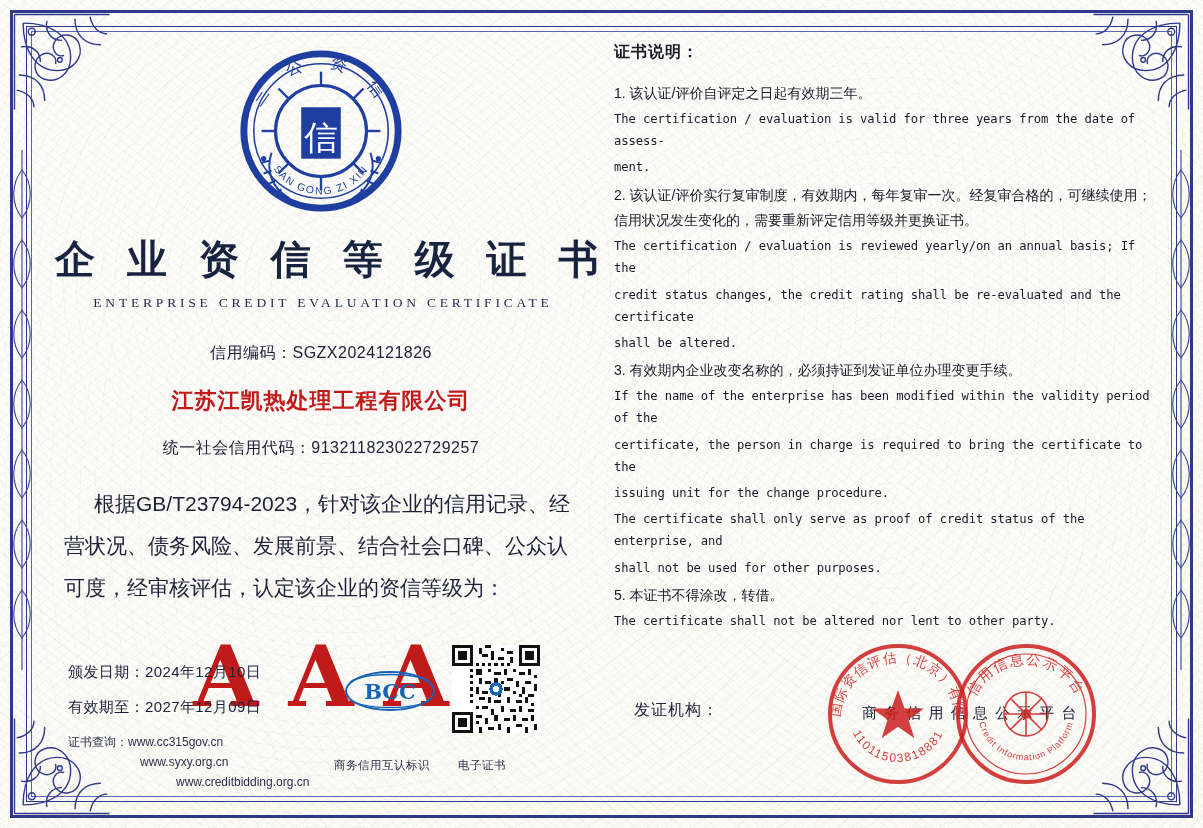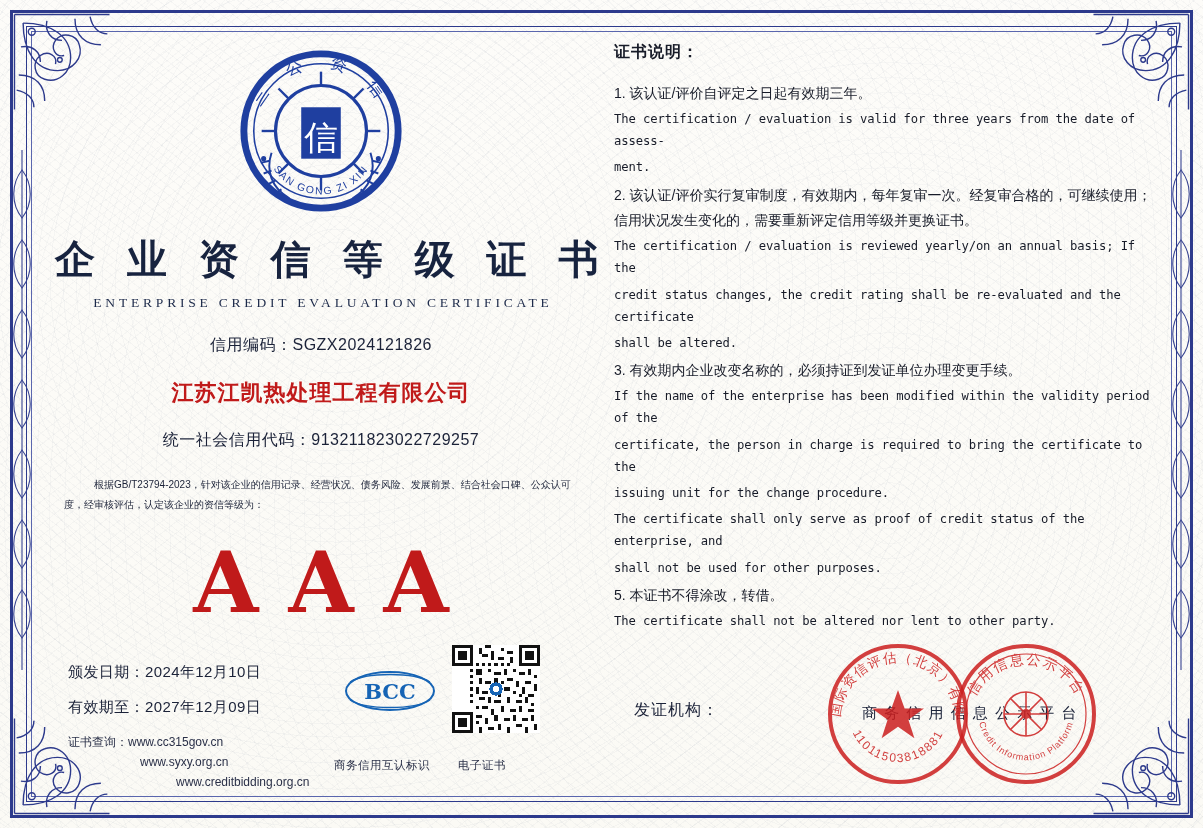--- a/index.html
+++ b/index.html
@@ -97,41 +97,41 @@
     margin-top: 8px;
     font-family: "Liberation Serif", serif;
     font-size: 13.5px;
     letter-spacing: 3.8px;
     color: #1d2a4a;
     white-space: nowrap;
     text-indent: 4px;
   }
 
   .credit-code {
-    margin-top: 24px;
+    margin-top: 32px;
     font-size: 16px;
     color: #1b2238;
     letter-spacing: 0.5px;
   }
   .company-name {
     margin-top: 22px;
     font-size: 22px;
     font-weight: bold;
     color: #c01a1a;
     letter-spacing: 1px;
   }
   .usc-code {
     margin-top: 22px;
     font-size: 16px;
     color: #1b2238;
     letter-spacing: 0.5px;
   }
   .statement {
     margin-top: 24px;
-    font-size: 10px;
+    font-size: 21px;
     line-height: 2.0;
     color: #1b2238;
     text-align: left;
     padding: 0 10px 0 18px;
     text-indent: 30px;
   }
 
   .grade {
     margin-top: 26px;
     font-family: "DejaVu Serif", "Liberation Serif", serif;

